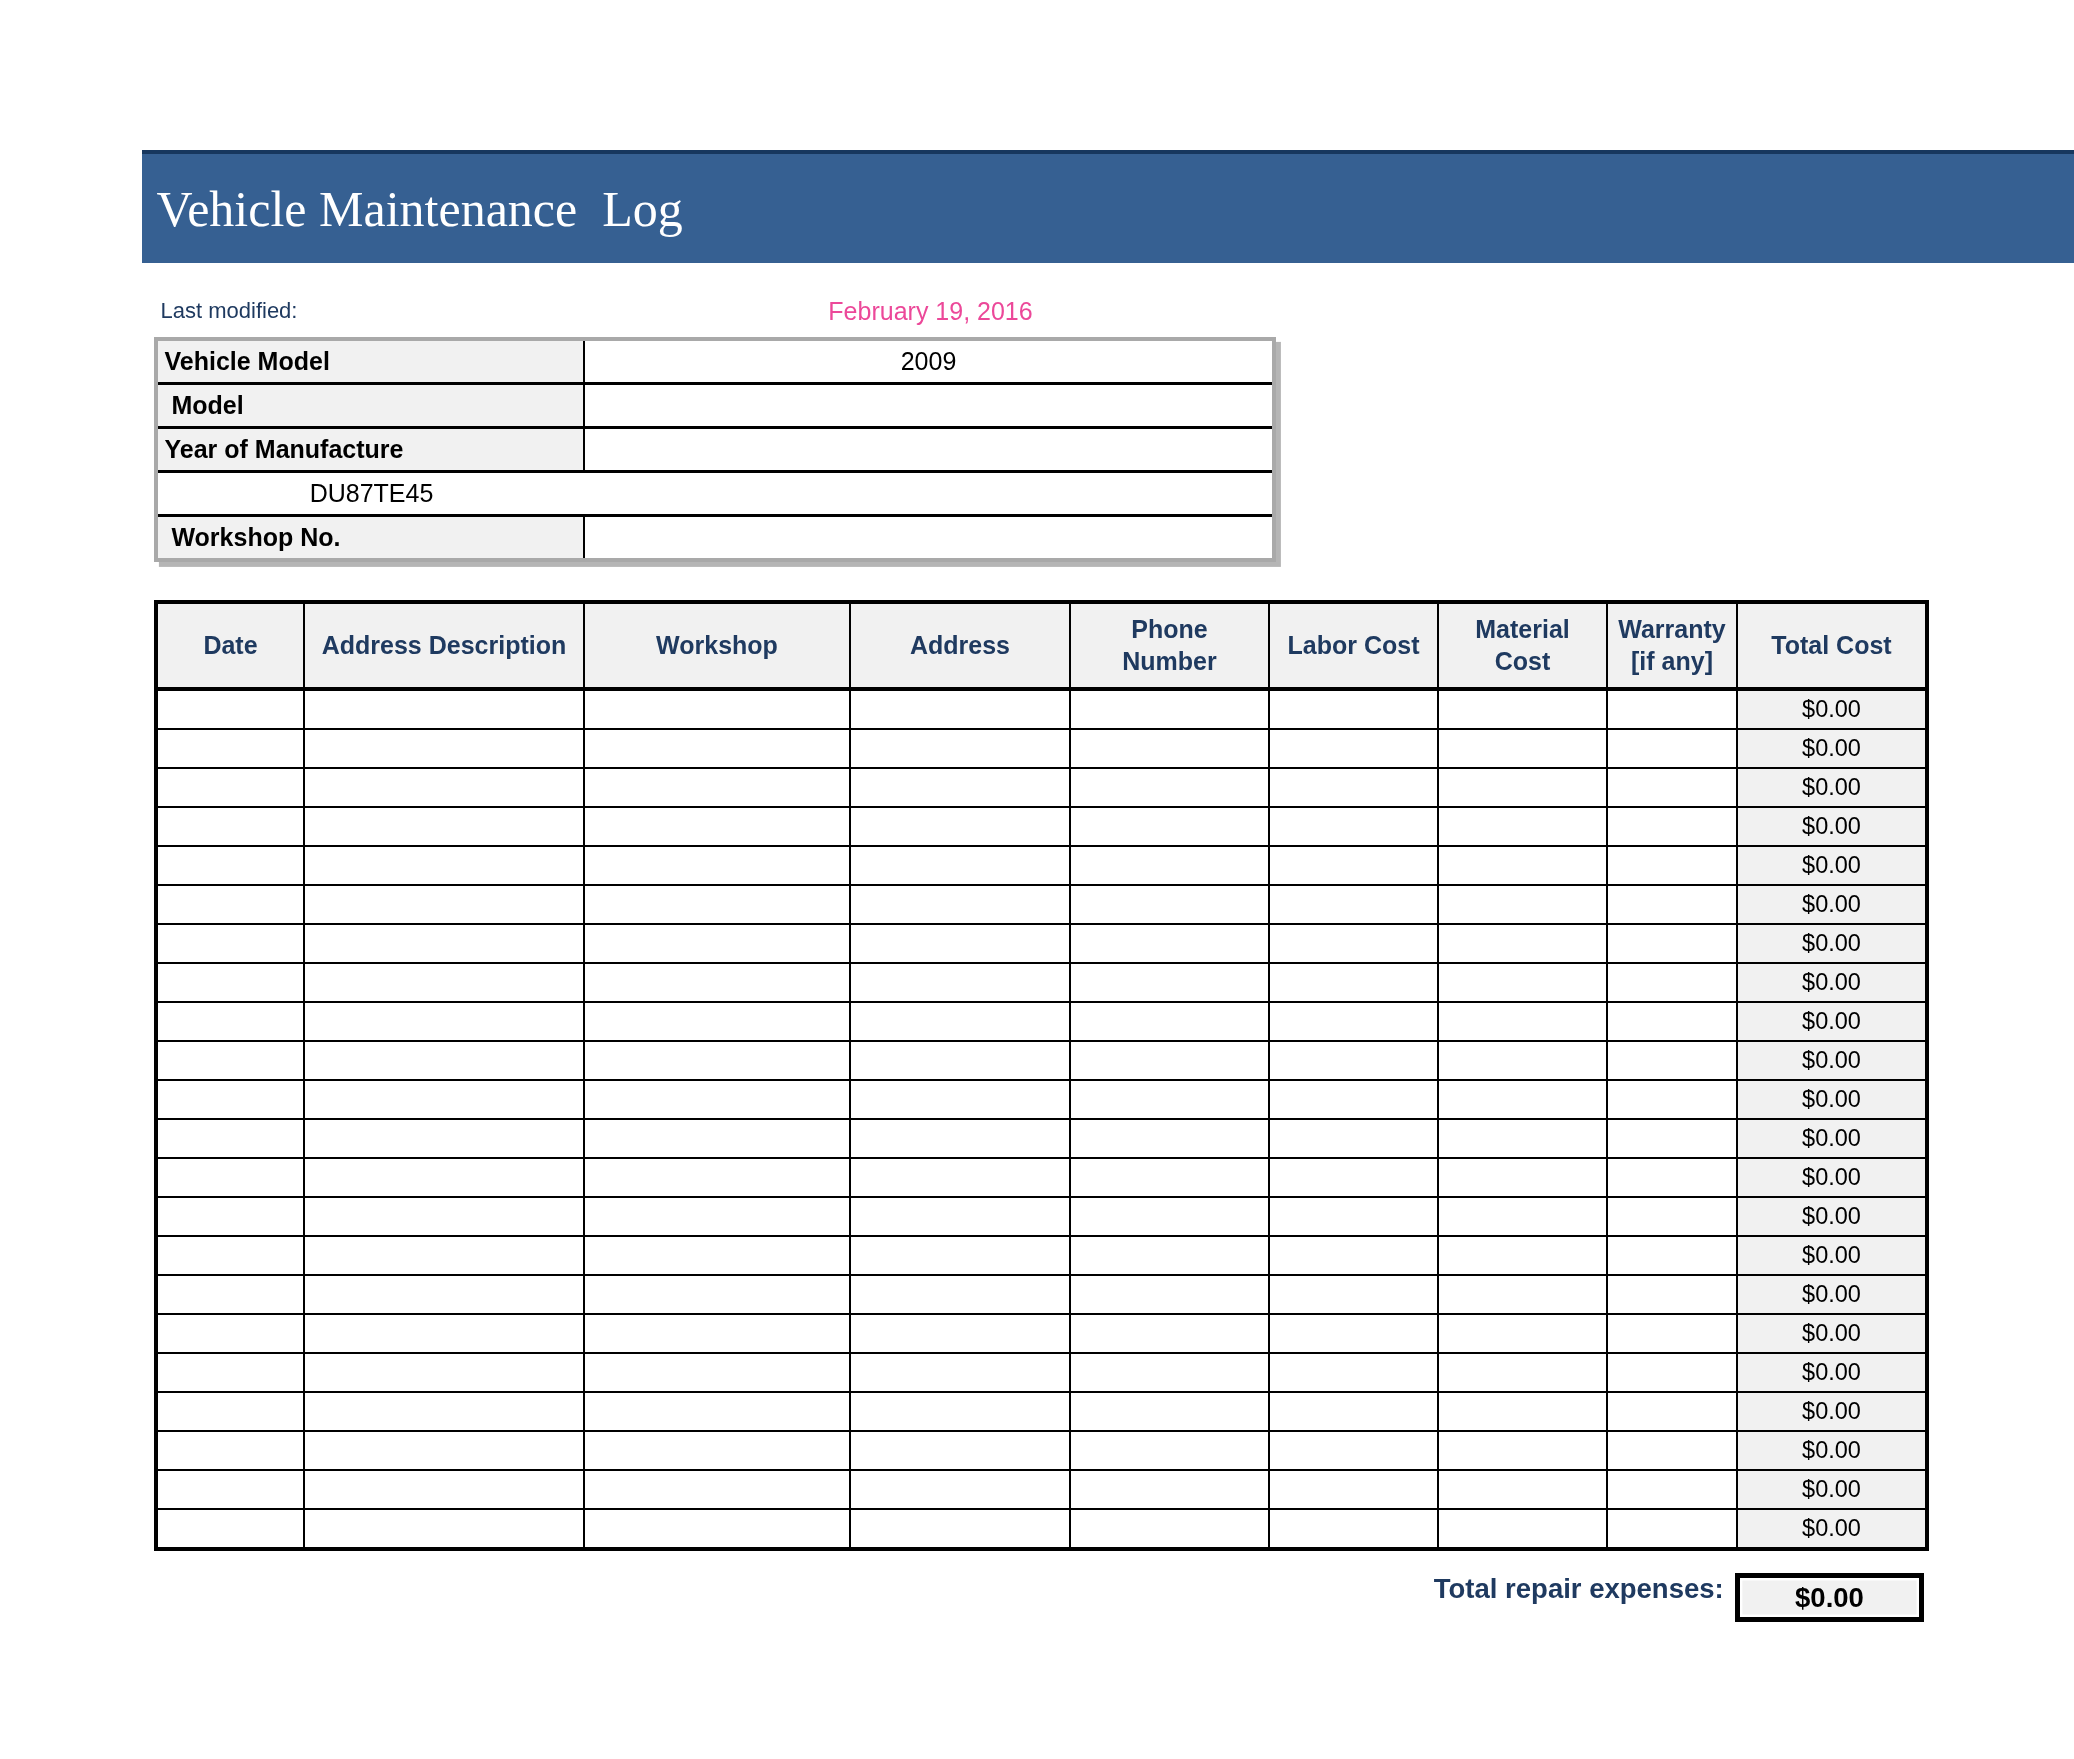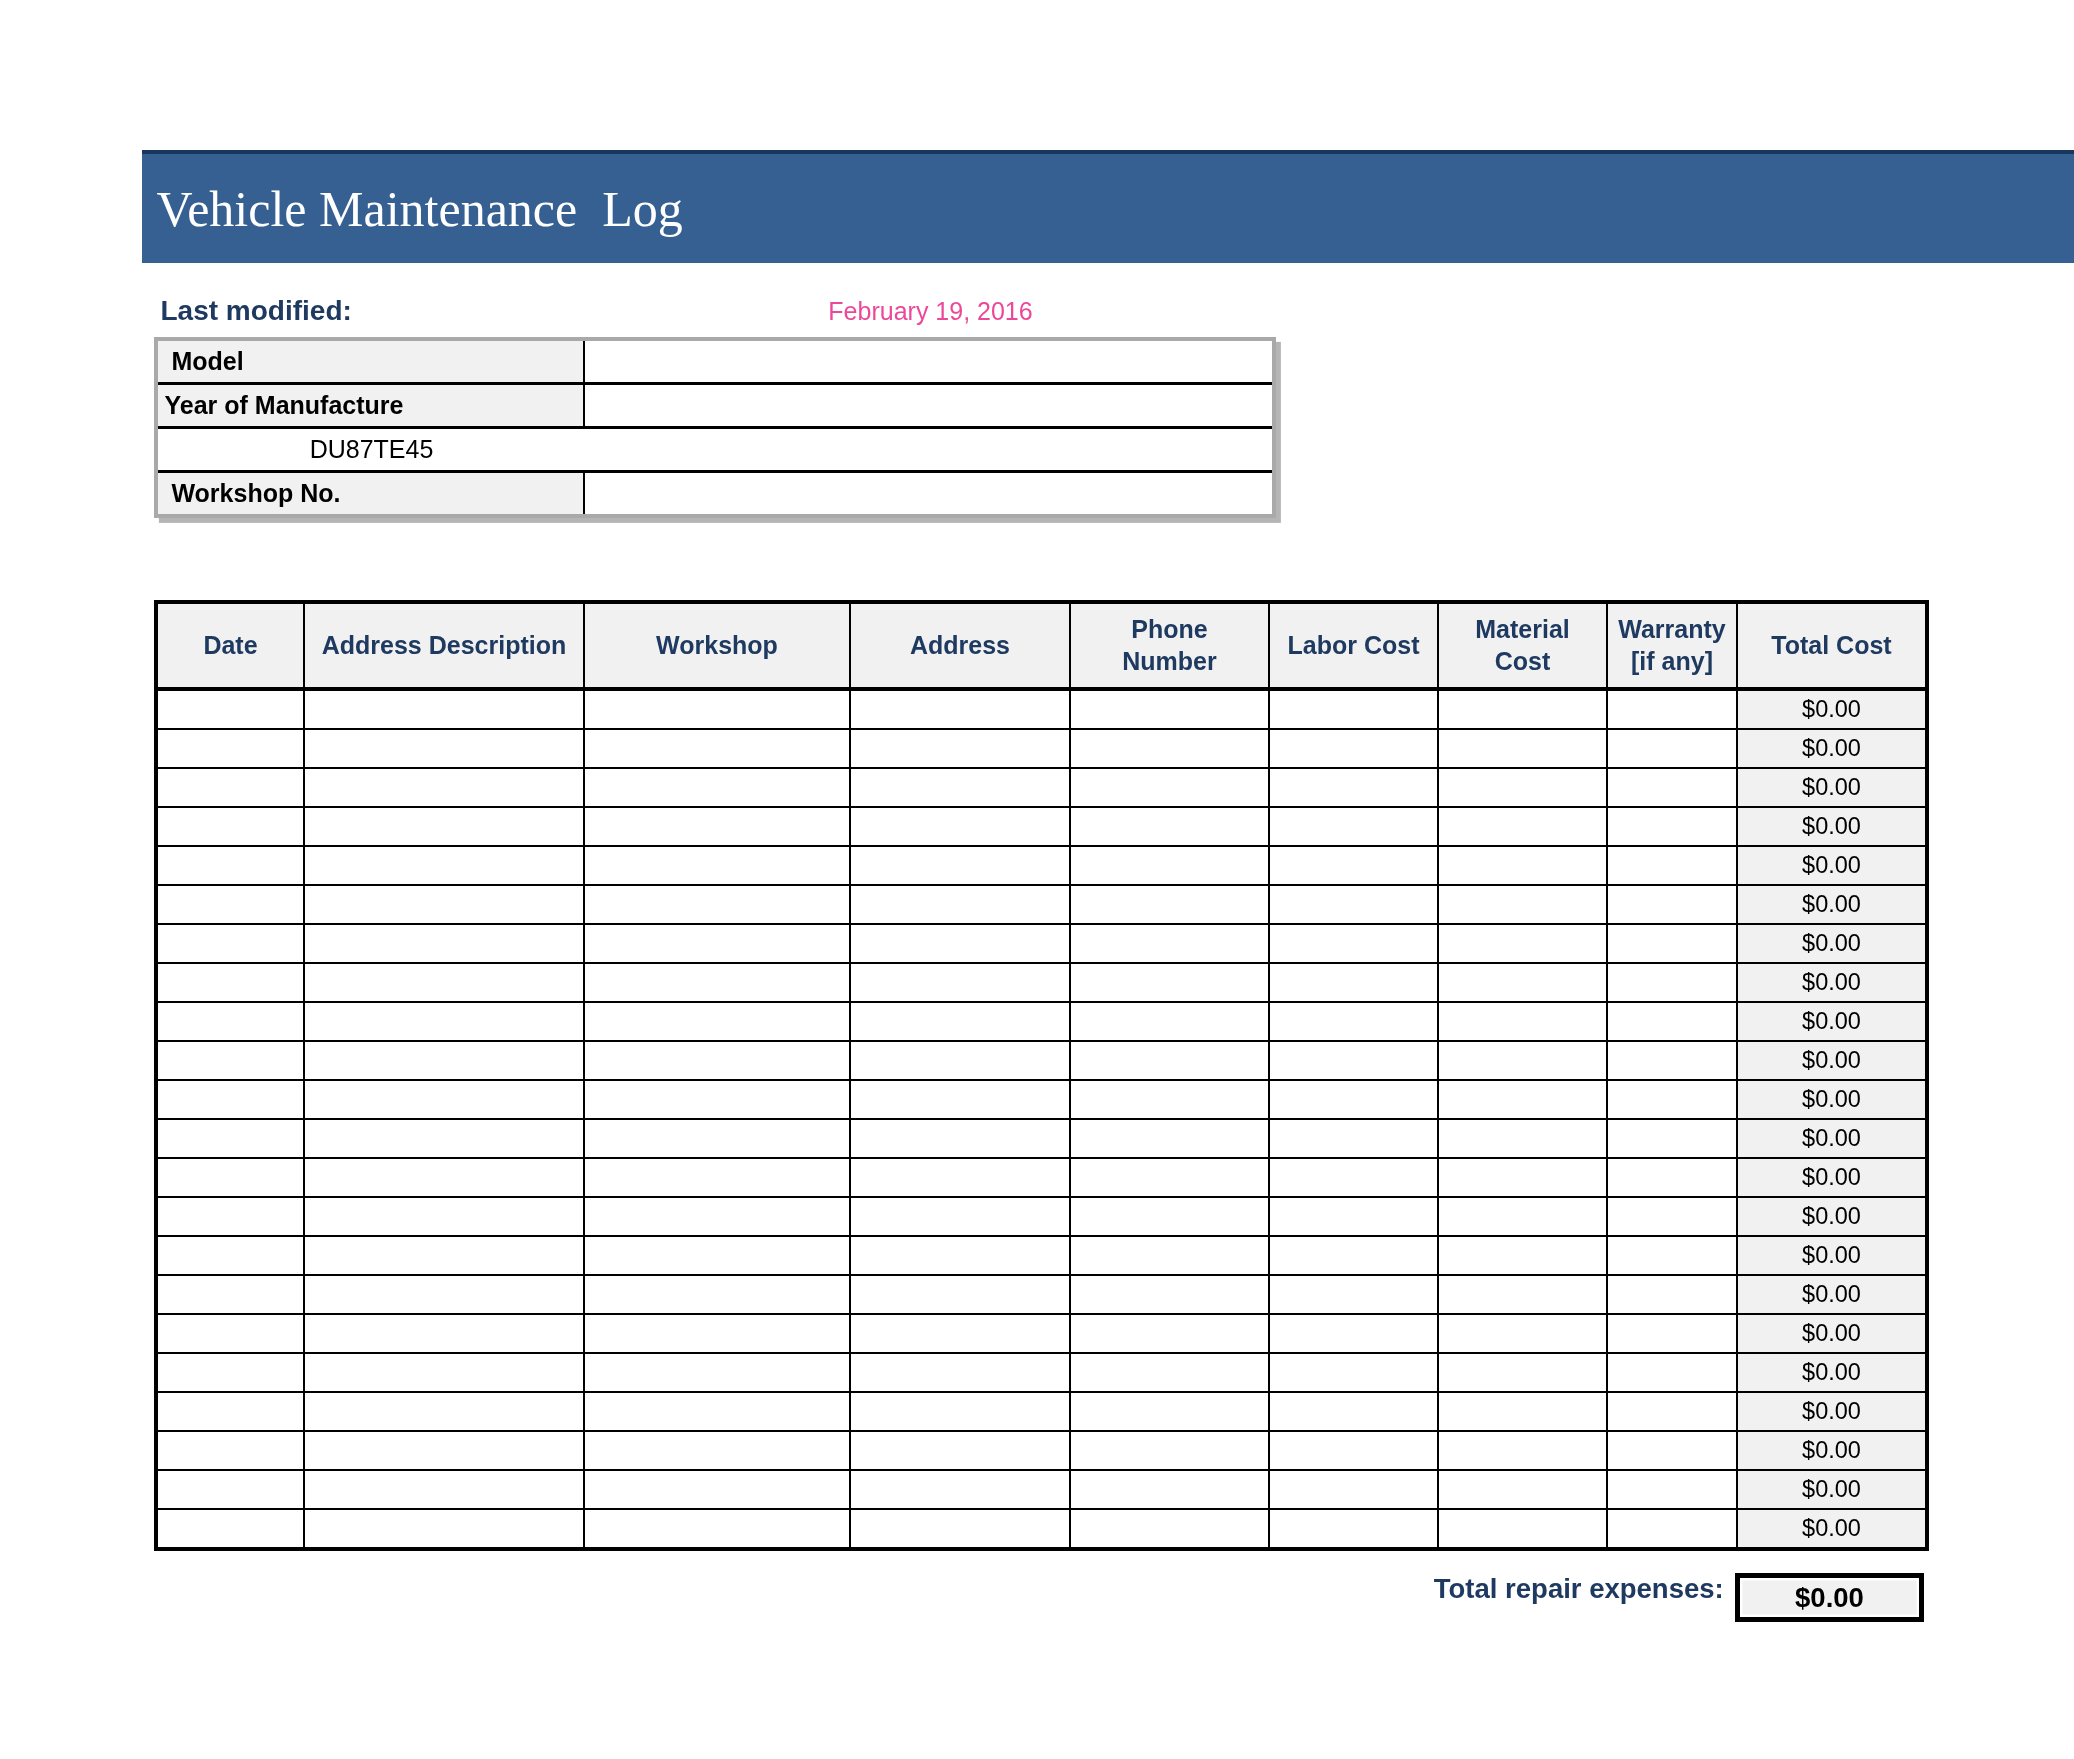--- a/index.html
+++ b/index.html
@@ -27,21 +27,21 @@
     margin:0;padding-left:14.6px;
     font-family:"Liberation Serif","DejaVu Serif",serif;
     font-weight:normal;font-size:50px;color:#ffffff;white-space:pre;
   }
 
   
   .lastmod{
     position:absolute;left:154px;top:290px;width:1122px;height:42px;
     display:grid;grid-template-columns:431px 1fr;align-items:center;
   }
-  .lastmod .lbl{font-weight:bold;font-size:28px;color:var(--navy_text);padding-left:6.5px;}
+  .lastmod .lbl{font-weight:normal;font-size:22px;color:var(--navy_text);padding-left:6.5px;}
   .lastmod .val{text-align:center;font-size:25px;color:#ec4899;}
 
   
   .info-table{
     position:absolute;left:154px;top:337px;width:1122px;
     border:4px solid var(--border_gray);
     box-shadow:4.9px 4.9px 0 var(--shadow_gray);
     box-sizing:border-box;background:#fff;
   }
   .info-row{display:grid;grid-template-columns:427px 1fr;border-bottom:3.2px solid #000;}
@@ -97,20 +97,24 @@
 <div class="banner">
   <h1>Vehicle Maintenance  Log</h1>
 </div>
 
 <div class="lastmod">
   <div class="lbl">Last modified:</div>
   <div class="val">February 19, 2016</div>
 </div>
 
 <div class="info-table">
+  <div class="info-row">
+    <div class="info-label">Vehicle Model</div>
+    <div class="info-value">2009</div>
+  </div>
   <div class="info-row">
     <div class="info-label"> Model</div>
     <div class="info-value"></div>
   </div>
   <div class="info-row">
     <div class="info-label">Year of Manufacture</div>
     <div class="info-value"></div>
   </div>
   <div class="info-row">
     <div class="info-value">DU87TE45</div>

